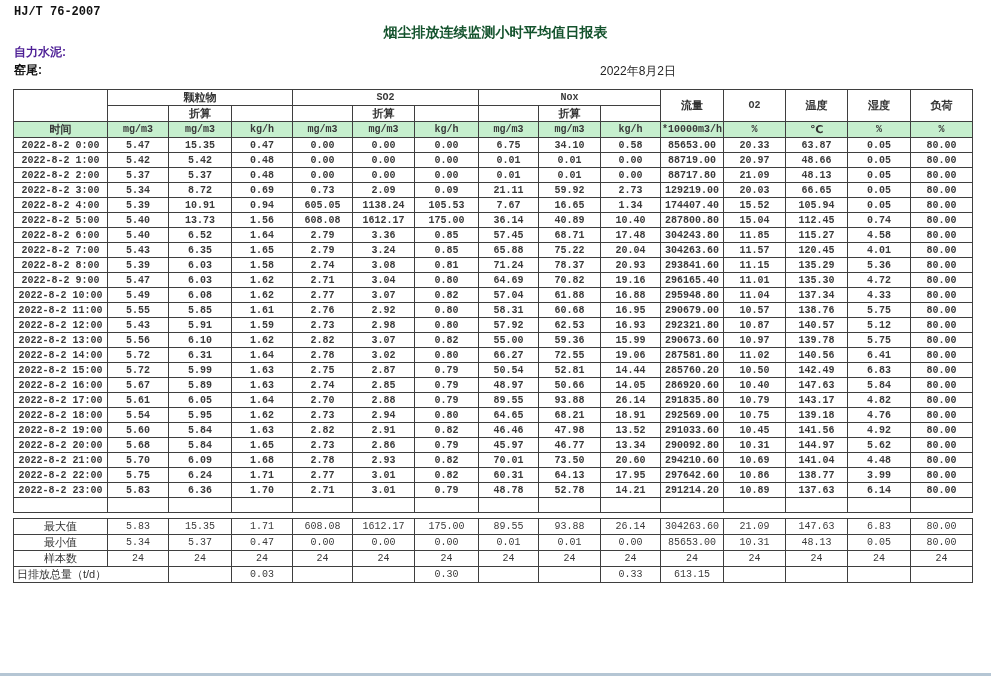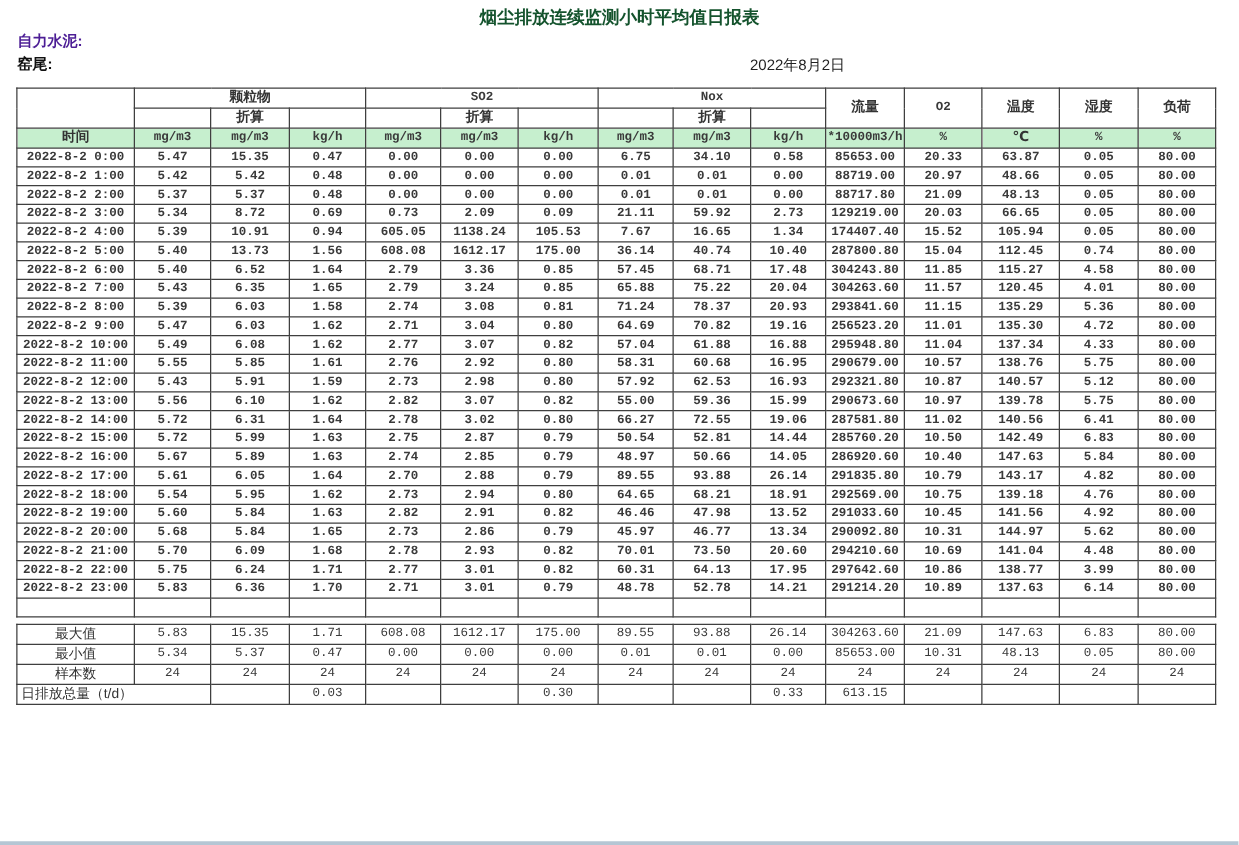--- a/index.html
+++ b/index.html
@@ -83,20 +83,21 @@
   .bottom-edge {
     position:absolute; left:0; right:0; bottom:0;
     height:3px; background:#b5c6d4;
   }
 </style>
 </head>
 <body>
 
 <div class="page">
 
+  <div class="std-code">HJ/T  76-2007</div>
   <div class="report-title">烟尘排放连续监测小时平均值日报表</div>
   <div class="company-line">自力水泥:</div>
   <div class="site-line">
     <span>窑尾:</span>
     <span class="report-date">2022年8月2日</span>
   </div>
 
   <table id="main-table">
     <colgroup>
       <col style="width:94px">
@@ -244,21 +245,21 @@
         </tr>
         <tr>
           <td>2022-8-2 5:00</td>
           <td>5.40</td>
           <td>13.73</td>
           <td>1.56</td>
           <td>608.08</td>
           <td>1612.17</td>
           <td>175.00</td>
           <td>36.14</td>
-          <td>40.74</td>
+          <td>40.89</td>
           <td>10.40</td>
           <td>287800.80</td>
           <td>15.04</td>
           <td>112.45</td>
           <td>0.74</td>
           <td>80.00</td>
         </tr>
         <tr>
           <td>2022-8-2 6:00</td>
           <td>5.40</td>
@@ -314,21 +315,21 @@
           <td>2022-8-2 9:00</td>
           <td>5.47</td>
           <td>6.03</td>
           <td>1.62</td>
           <td>2.71</td>
           <td>3.04</td>
           <td>0.80</td>
           <td>64.69</td>
           <td>70.82</td>
           <td>19.16</td>
-          <td>256523.20</td>
+          <td>296165.40</td>
           <td>11.01</td>
           <td>135.30</td>
           <td>4.72</td>
           <td>80.00</td>
         </tr>
         <tr>
           <td>2022-8-2 10:00</td>
           <td>5.49</td>
           <td>6.08</td>
           <td>1.62</td>

